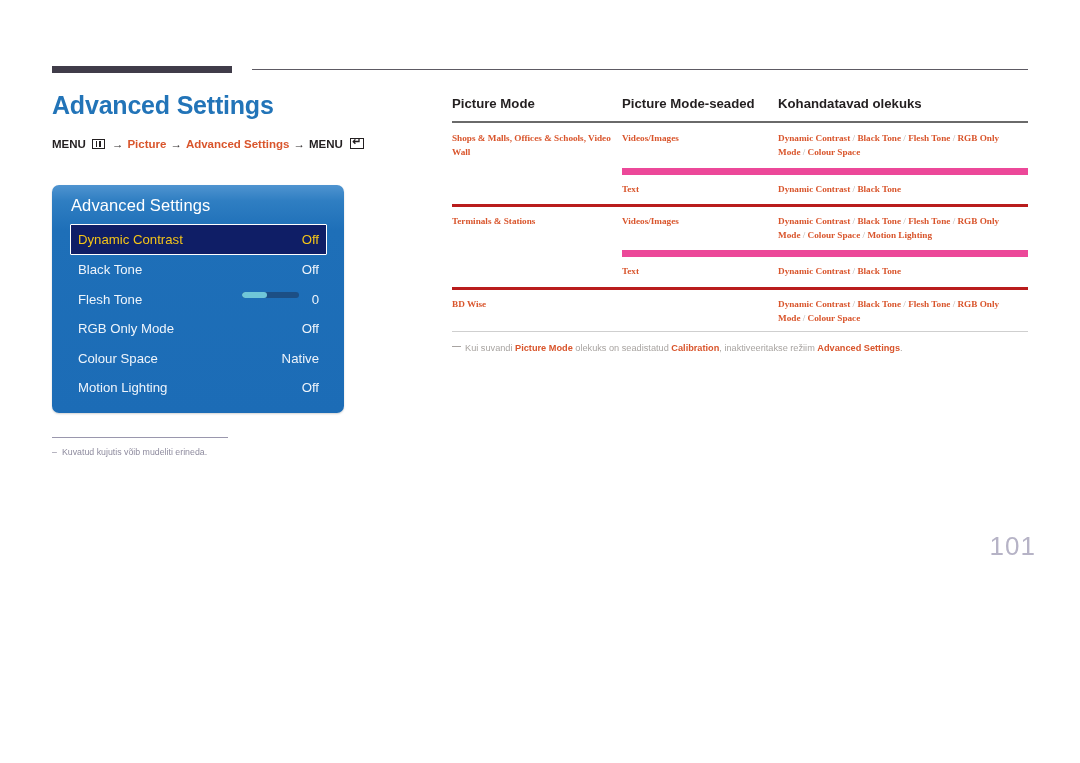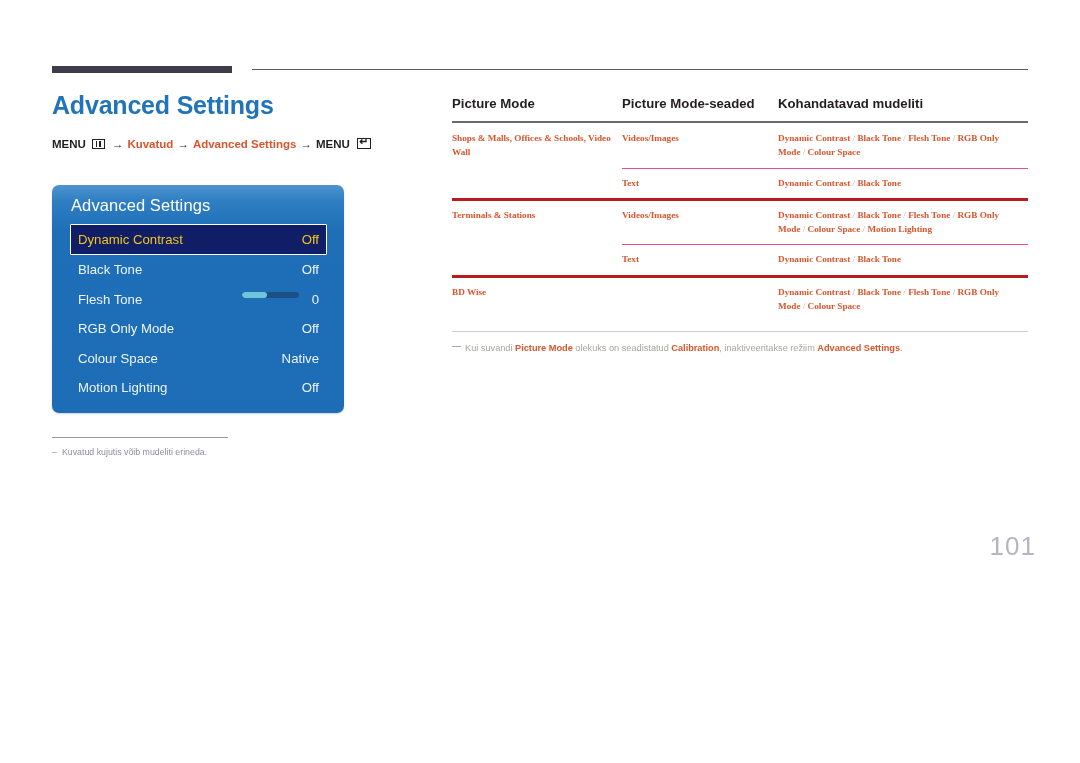--- a/index.html
+++ b/index.html
@@ -200,21 +200,21 @@
     font-weight: bold;
     color: #d9552c;
     vertical-align: top;
     padding: 7px 8px 8px 0;
     line-height: 1.55;
     font-family: Liberation Serif, serif;
   }
   .tbl td.c2, .tbl td.c3 { padding-left: 0; }
   .sep { color: #b5b0ad; font-weight: normal; }
   .b-light > td { border-top: 3px solid #b91c1c; }
-  .b-inner-c2 { border-top: 1px solid #ec4899; }
+  .b-inner-c2 { border-top: 7px solid #ec4899; }
   .bot-rule {
     position: absolute;
     left: 452px; top: 331px;
     width: 576px; height: 1px;
     background: #cfcfcf;
   }
   .hdr-rule {
     position: absolute;
     left: 452px; top: 121px;
     width: 576px; height: 2px;
@@ -257,21 +257,21 @@
   <div class="top-rule-thin"></div>
 
   <div class="left-col">
 
     <h1 class="page-title">Advanced Settings</h1>
 
     <div class="breadcrumb">
       <span>MENU</span>
       <span class="ico-menu"></span>
       <span class="arrow">→</span>
-      <span class="orange">Kuvatud</span>
+      <span class="orange">Picture</span>
       <span class="arrow">→</span>
       <span class="orange">Advanced Settings</span>
       <span class="arrow">→</span>
       <span>MENU</span>
       <span class="ico-enter"></span>
     </div>
   </div>
 
   <div class="osd">
     <div class="osd-title">Advanced Settings</div>
@@ -323,21 +323,21 @@
     <span class="dash">–</span>
     <span>Kuvatud kujutis võib mudeliti erineda.</span>
   </div>
 
   <div class="table-wrap">
     <table class="tbl">
       <thead>
         <tr>
           <th class="c1">Picture Mode</th>
           <th class="c2">Picture Mode-seaded</th>
-          <th class="c3">Kohandatavad mudeliti</th>
+          <th class="c3">Kohandatavad olekuks</th>
         </tr>
       </thead>
       <tbody id="tbl-body">
           <tr>
             <td class="c1" rowspan="2">Shops &amp; Malls, Offices &amp; Schools, Video Wall</td>
             <td class="c2">Videos/Images</td>
             <td class="c3">Dynamic Contrast<span class="sep"> / </span>Black Tone<span class="sep"> / </span>Flesh Tone<span class="sep"> / </span>RGB Only Mode<span class="sep"> / </span>Colour Space</td>
           </tr>
           <tr>
             <td class="c2 b-inner-c2">Text</td>

